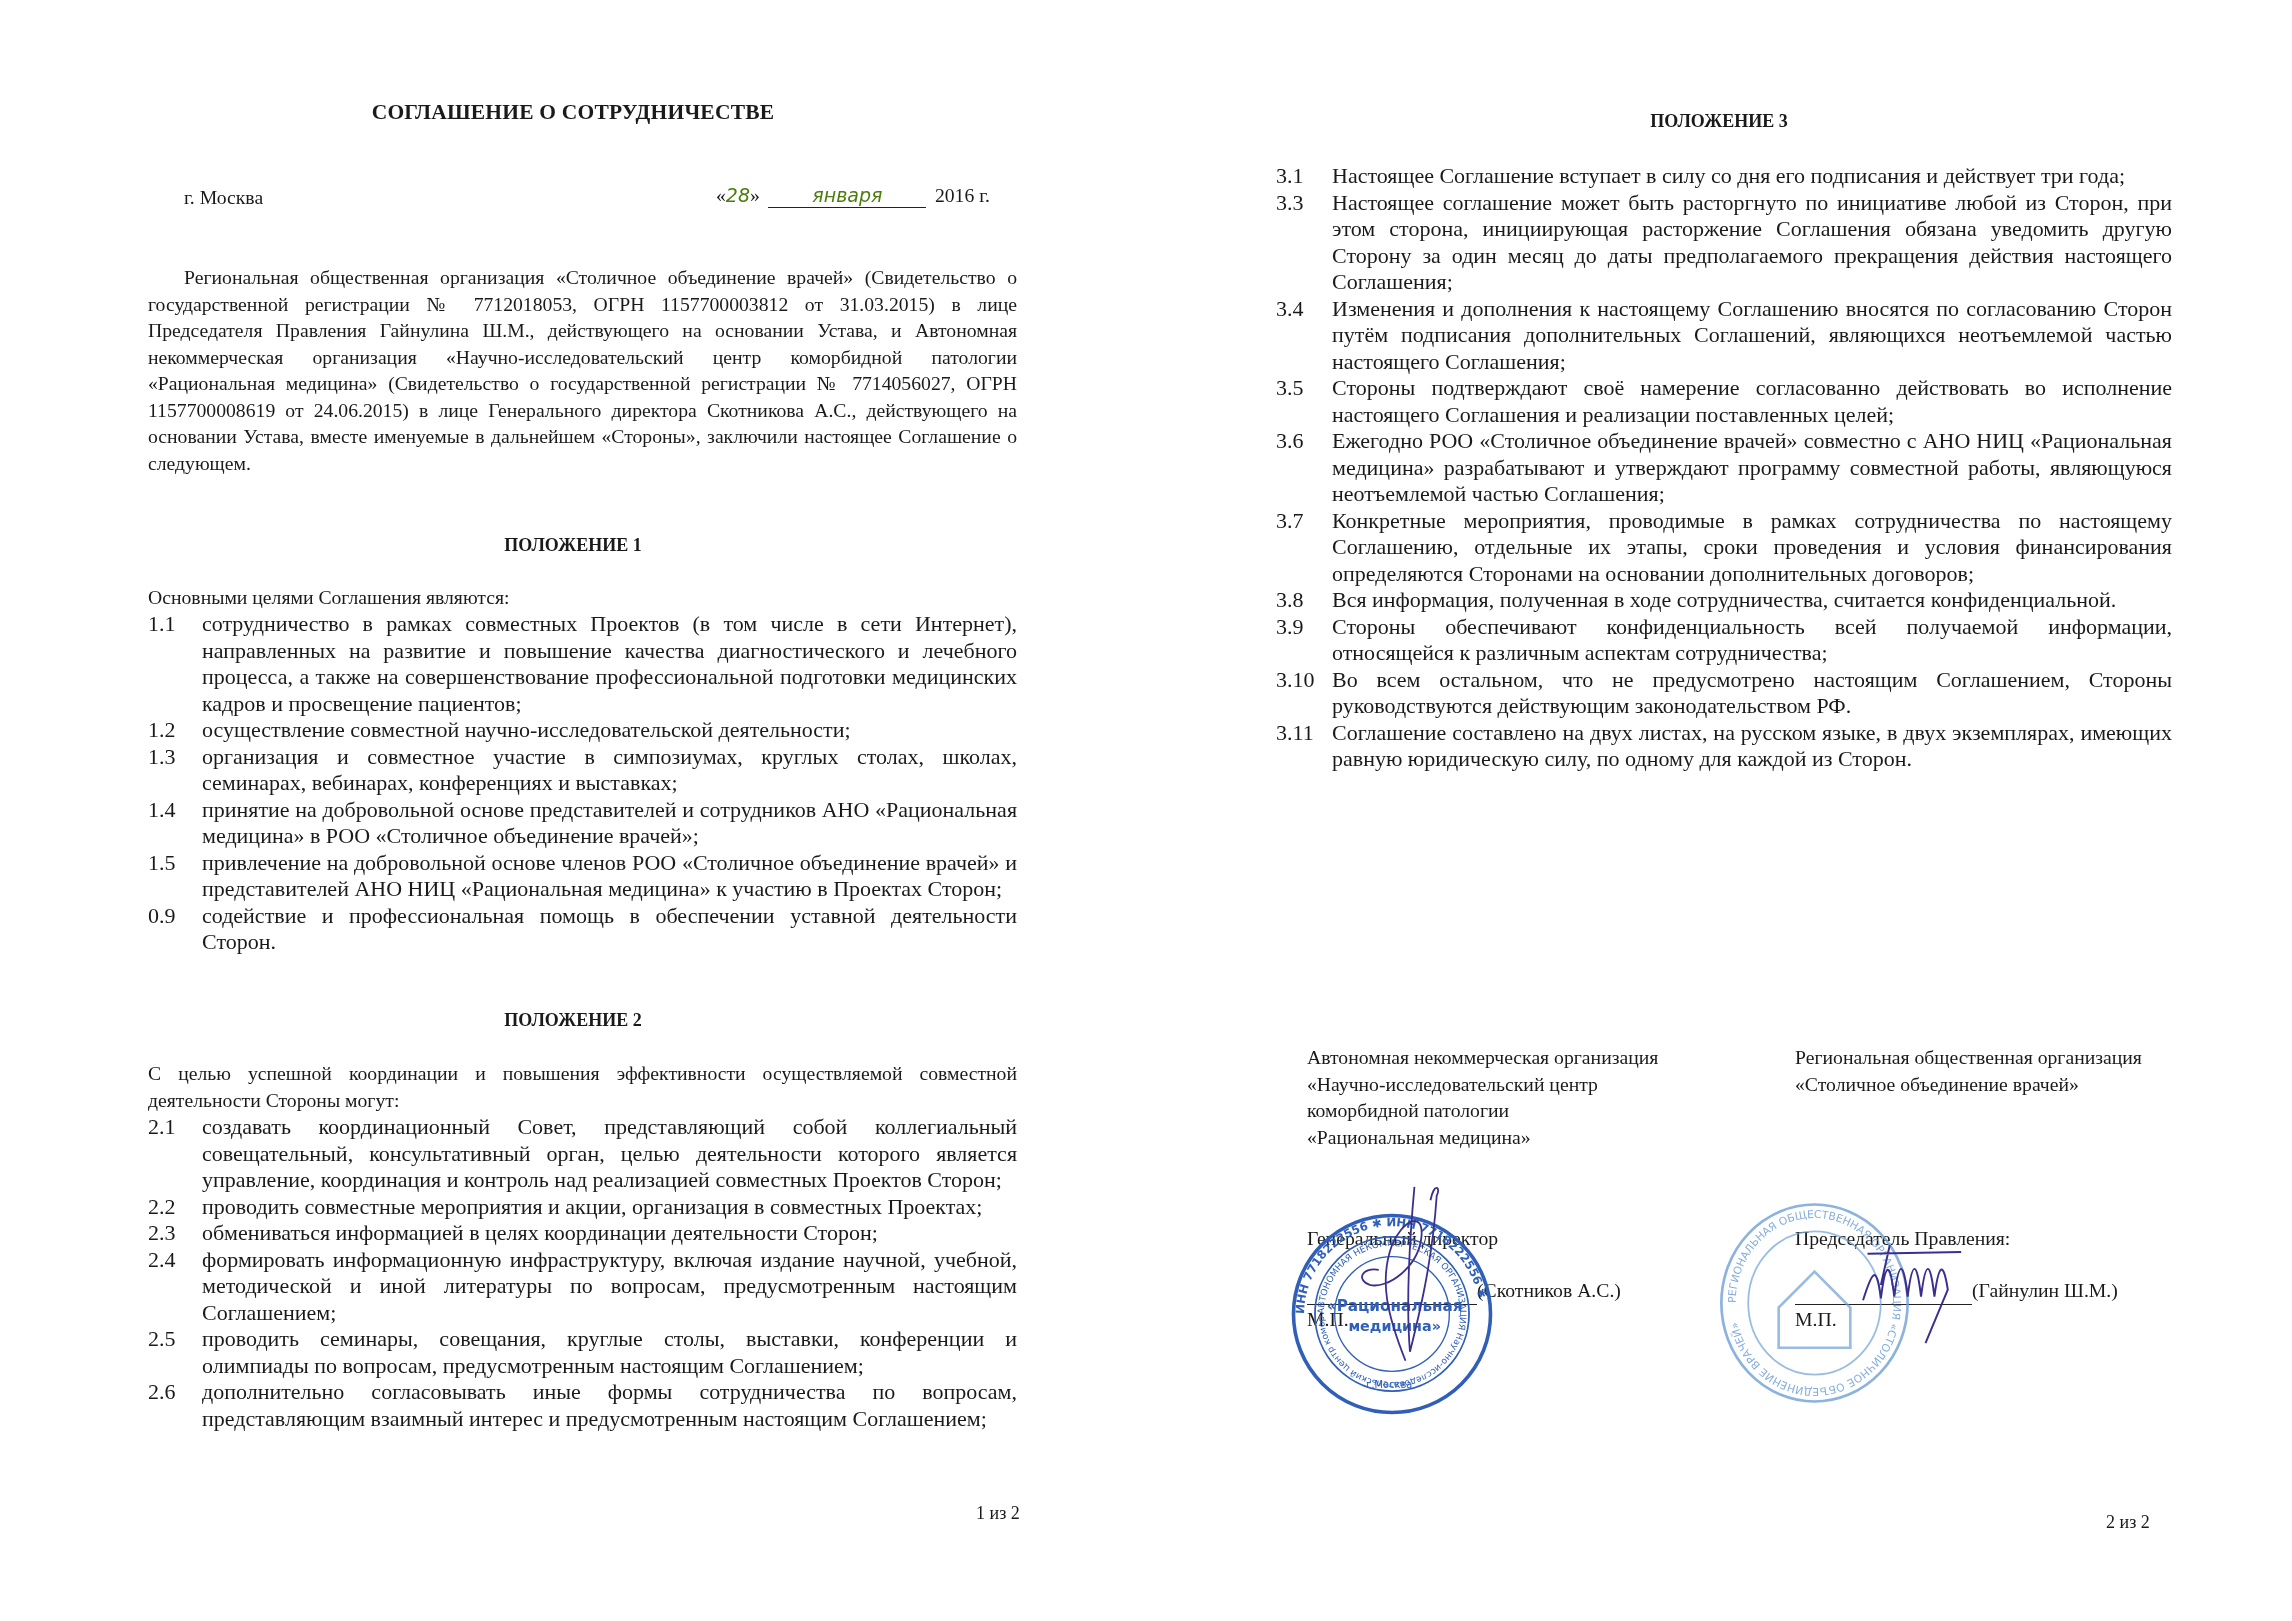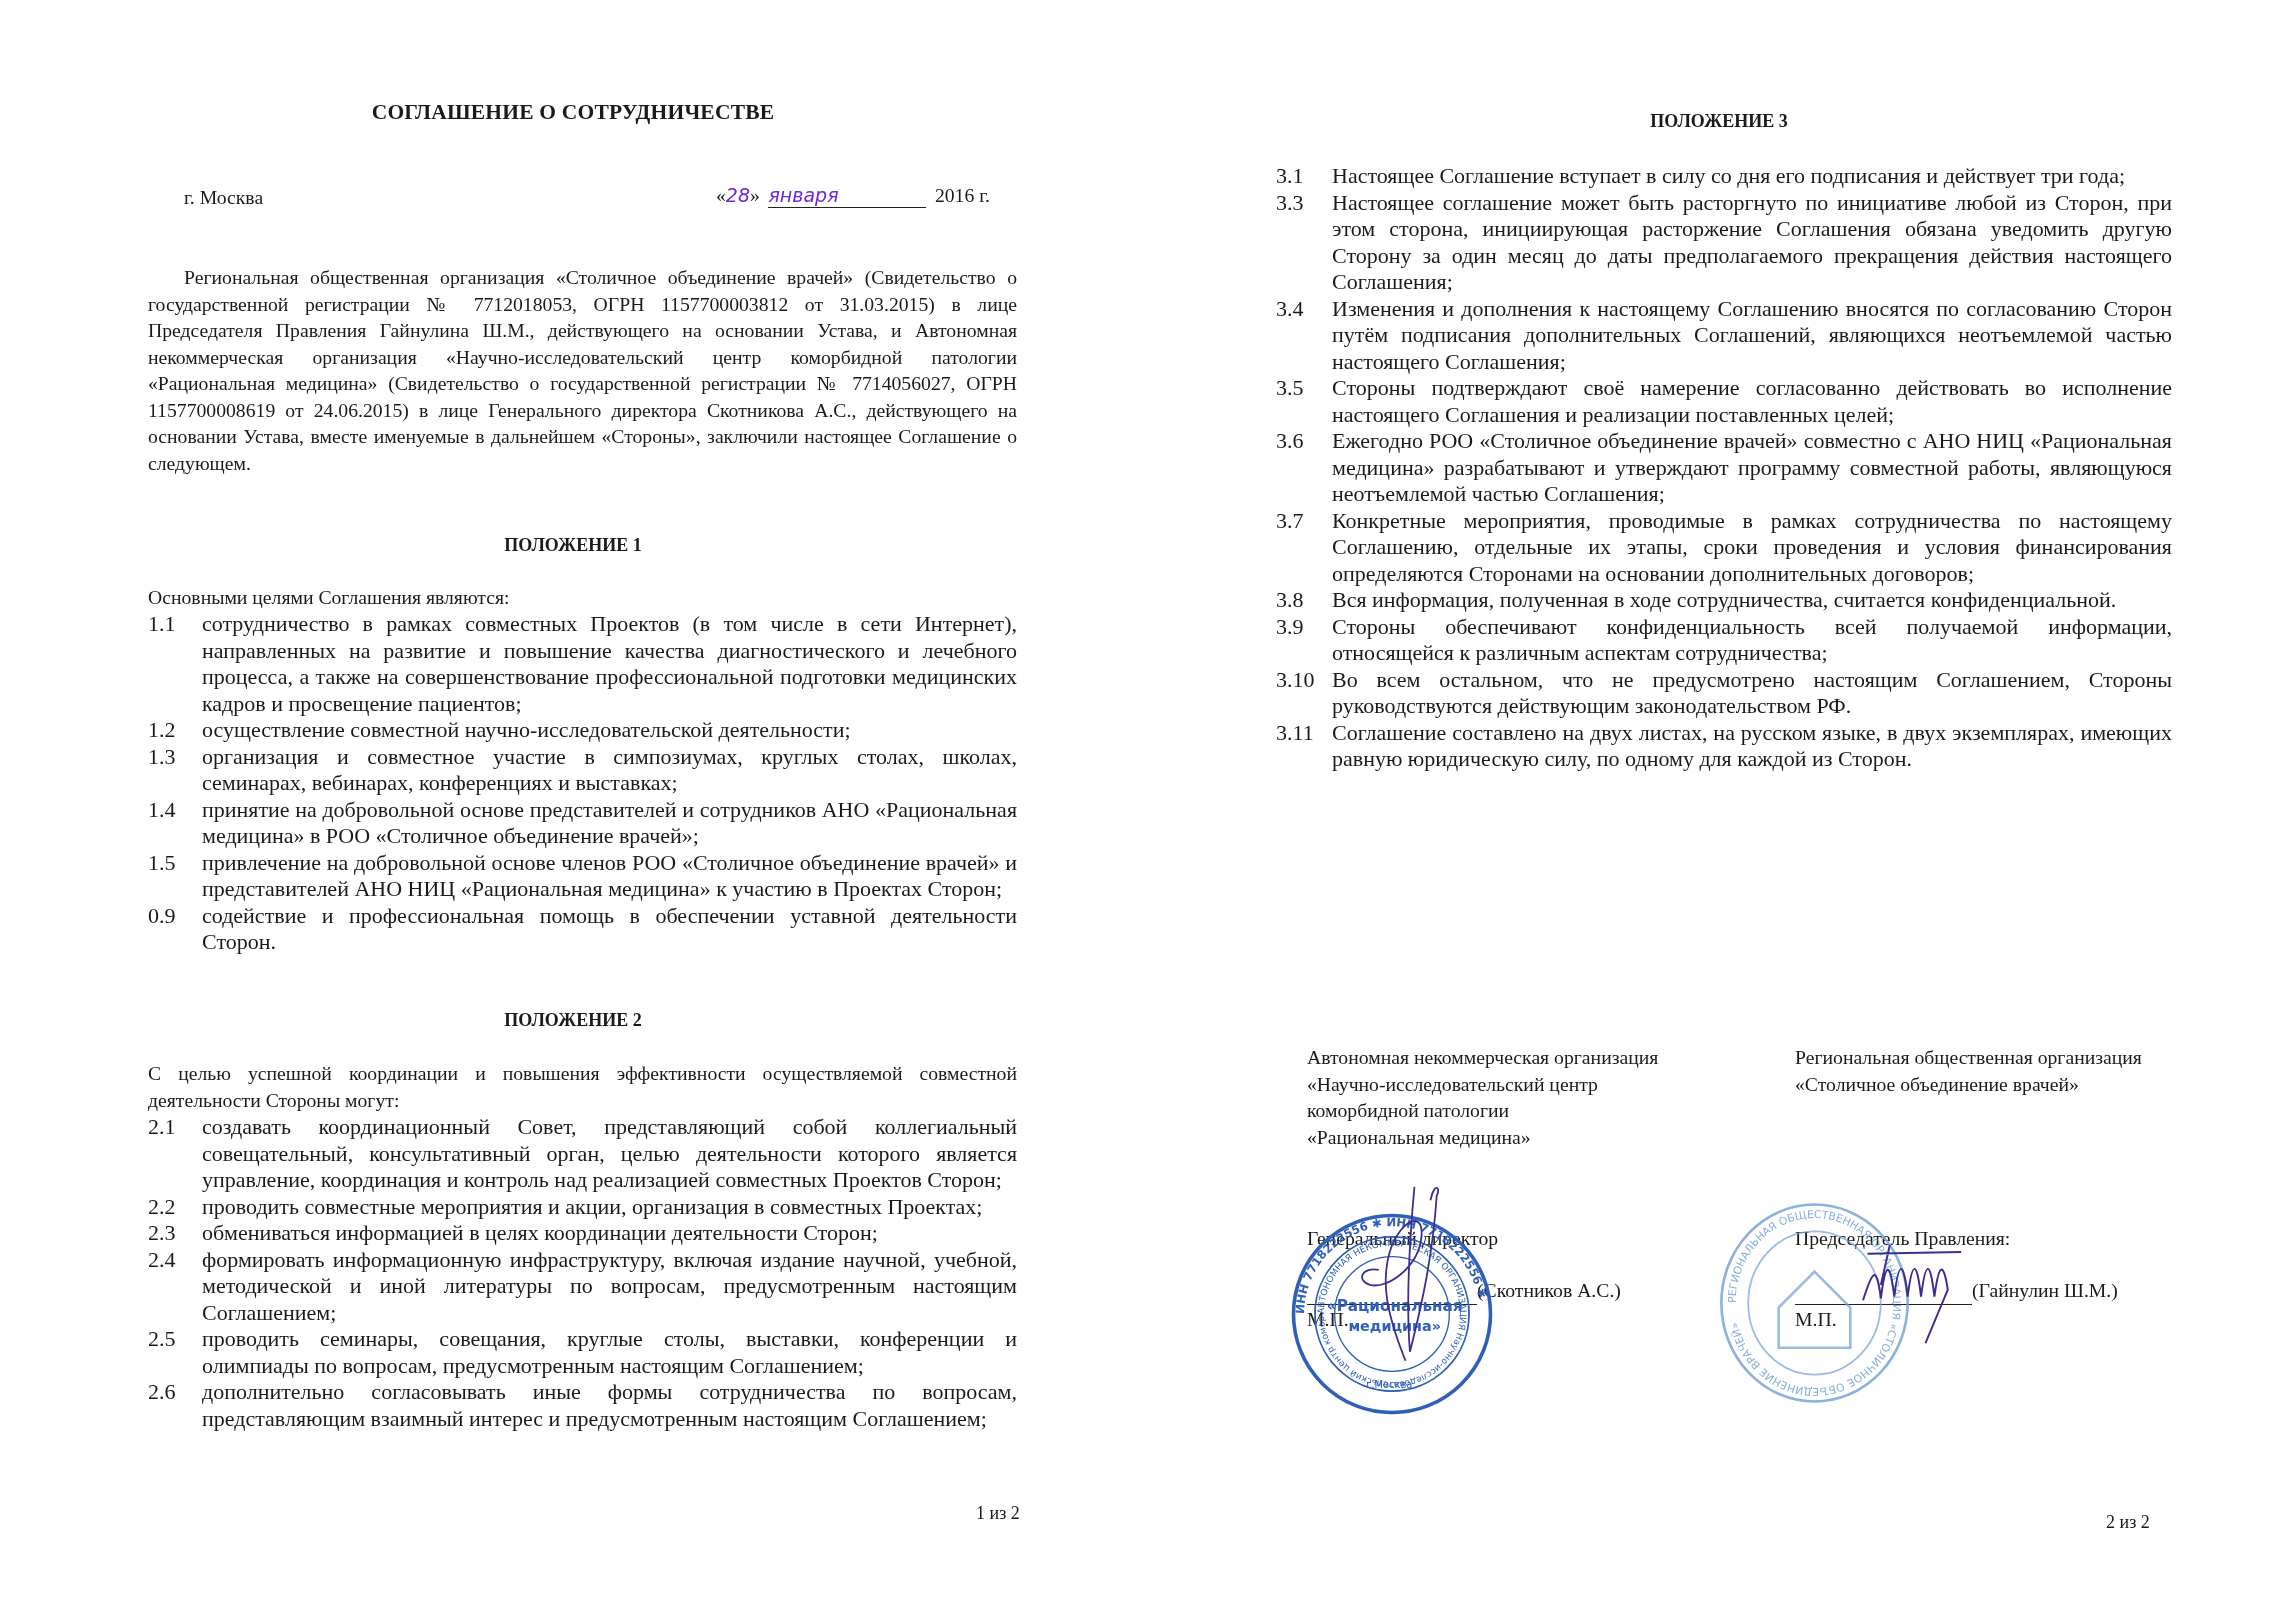--- a/index.html
+++ b/index.html
@@ -11,22 +11,22 @@
   .page { position: absolute; top: 0; height: 1573px; }
   .page.left { left: 0; width: 1146px; }
   .page.right { left: 1146px; width: 1146px; }
 
   .doc-title {
     position: absolute; left: 0; width: 1146px; top: 100px;
     text-align: center; font-weight: bold; font-size: 21.5px; letter-spacing: 0.2px;
   }
   .city { position: absolute; left: 184px; top: 186px; font-size: 19.7px; }
   .date { position: absolute; left: 716px; top: 184px; font-size: 19.7px; white-space: nowrap; }
-  .date .hand { color: #6d28d9; font-family: "DejaVu Sans", sans-serif; font-size: 19px; font-style: italic; }
-  .date .blank { display: inline-block; width: 158px; border-bottom: 1.3px solid #222; text-align: left; margin: 0 3.6px; }
+  .date .hand { color: #4d7c0f; font-family: "DejaVu Sans", sans-serif; font-size: 19px; font-style: italic; }
+  .date .blank { display: inline-block; width: 158px; border-bottom: 1.3px solid #222; text-align: center; margin: 0 3.6px; }
 
   .para {
     position: absolute; font-size: 19.7px; line-height: 26.5px; text-align: justify;
   }
   .intro { left: 148px; width: 869px; top: 264px; text-indent: 36px; }
 
   .heading {
     position: absolute; left: 0; width: 1146px; text-align: center;
     font-weight: bold; font-size: 18px;
   }

